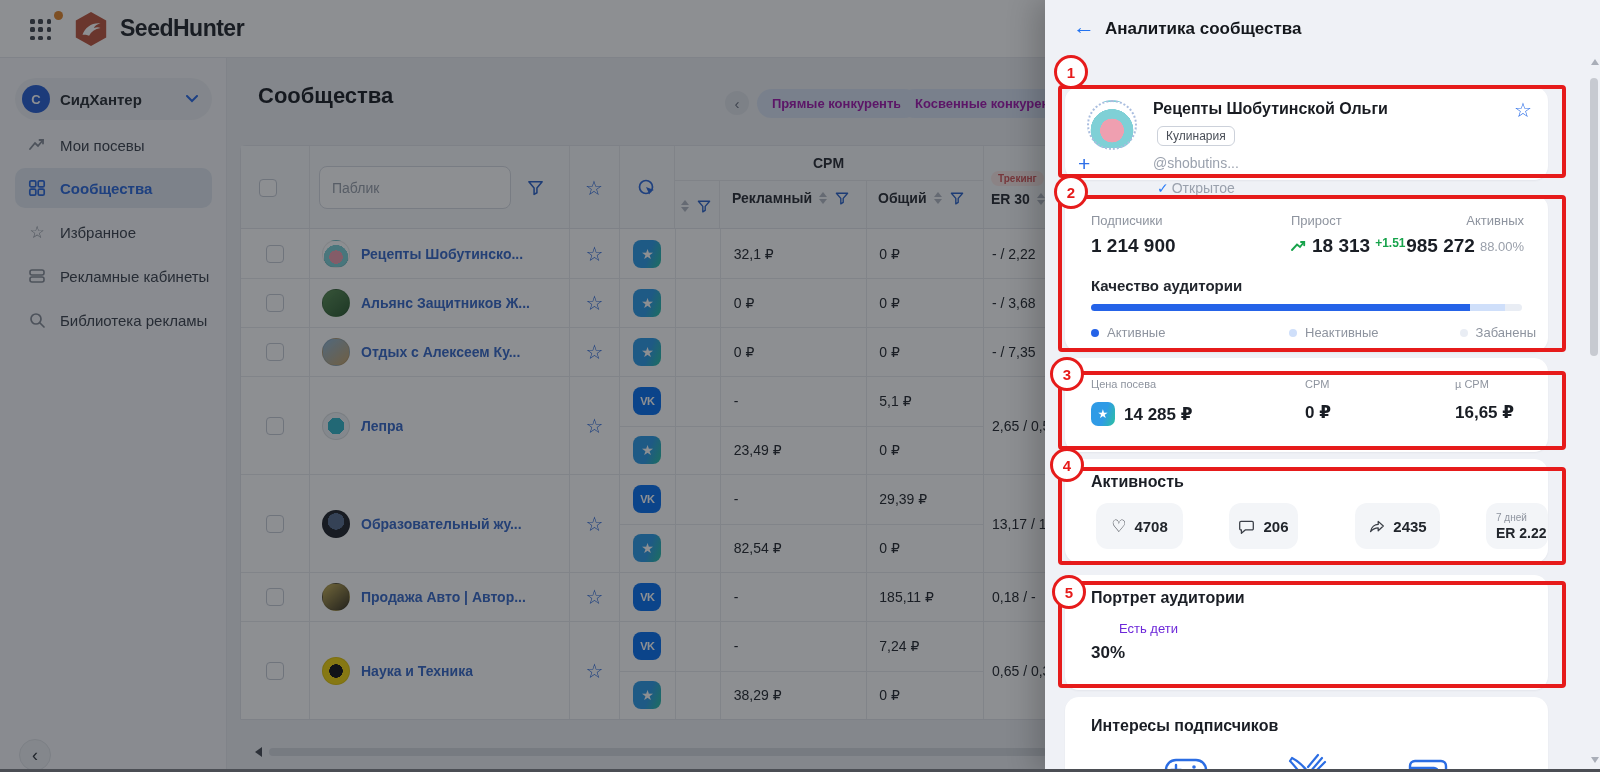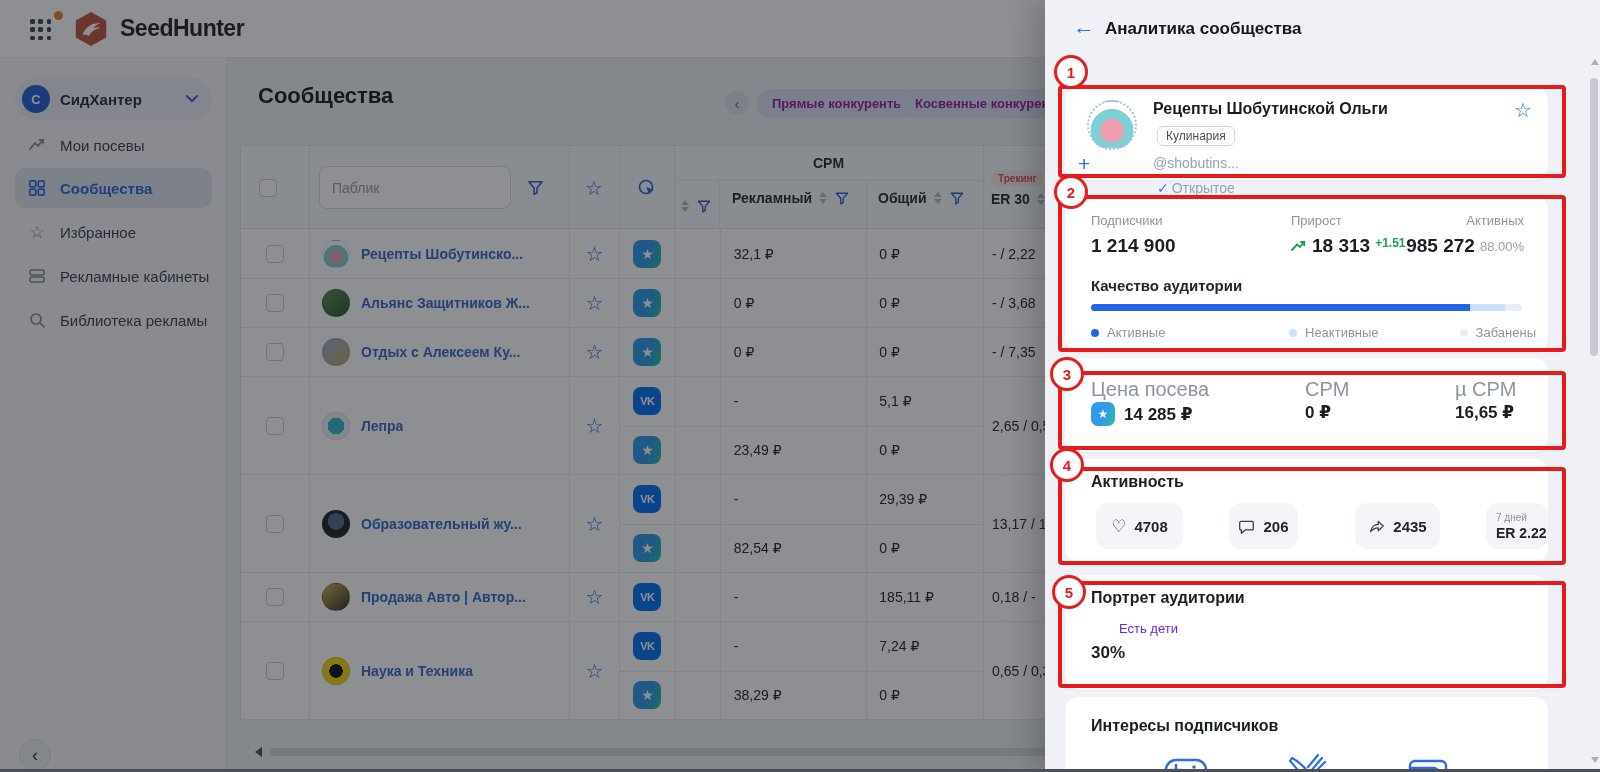--- a/index.html
+++ b/index.html
@@ -114,21 +114,21 @@
   .delta { font-size:12px; font-weight:700; color:#17a34b; align-self:flex-start; margin-top:1px; }
   .pct { font-size:13px; font-weight:400; color:#9aa0ab; }
   .q-label { position:absolute; left:26px; top:82px; font-size:15px; font-weight:600; color:#22262d; }
   .qbar { position:absolute; left:26px; top:109px; width:431px; height:7px; border-radius:4px; display:flex; overflow:hidden; }
   .qseg1 { background:#2563e8; } .qseg2 { background:#cfdffa; } .qseg3 { background:#e9edf4; }
   .legend-item { position:absolute; top:130px; display:flex; align-items:center; gap:8px; font-size:13px; color:#8e949f; }
   .dot { width:8px; height:8px; border-radius:50%; }
   .li1 { left:26px; } .li2 { left:224px; } .li3 { right:12px; }
 
   .card3 { top:358px; height:94px; }
-  .p-lab { position:absolute; top:20px; font-size:20px; color:#8e949f; }
+  .p-lab { position:absolute; top:20px; font-size:11px; color:#8e949f; }
   .p-val { position:absolute; top:44px; font-size:17px; font-weight:700; color:#1a1e25; display:flex; align-items:center; gap:9px; }
   .px1 { left:26px; } .px2 { left:240px; } .px3 { left:390px; }
   .tgstar-sm { width:24px; height:24px; border-radius:7px; background:linear-gradient(110deg,#2f9be6 55%,#2cc1a0 100%); color:#fff; font-size:12px; display:flex; align-items:center; justify-content:center; }
 
   .card4 { top:459px; height:104px; }
   .c4-title { position:absolute; left:26px; top:14px; font-size:16px; font-weight:700; color:#1a1e25; }
   .achip { position:absolute; top:44px; height:46px; background:#f3f5f8; border-radius:12px; display:flex; align-items:center; justify-content:center; gap:8px; font-size:15px; font-weight:600; color:#22262c; }
   .ac1 { left:31px; width:87px; } .ac2 { left:164px; width:69px; } .ac3 { left:290px; width:85px; }
   .ac4 { left:421px; width:62px; flex-direction:column; align-items:flex-start; justify-content:center; gap:2px; padding-left:10px; }
   .ac4 .period { font-size:10px; font-weight:400; color:#8e949f; }

